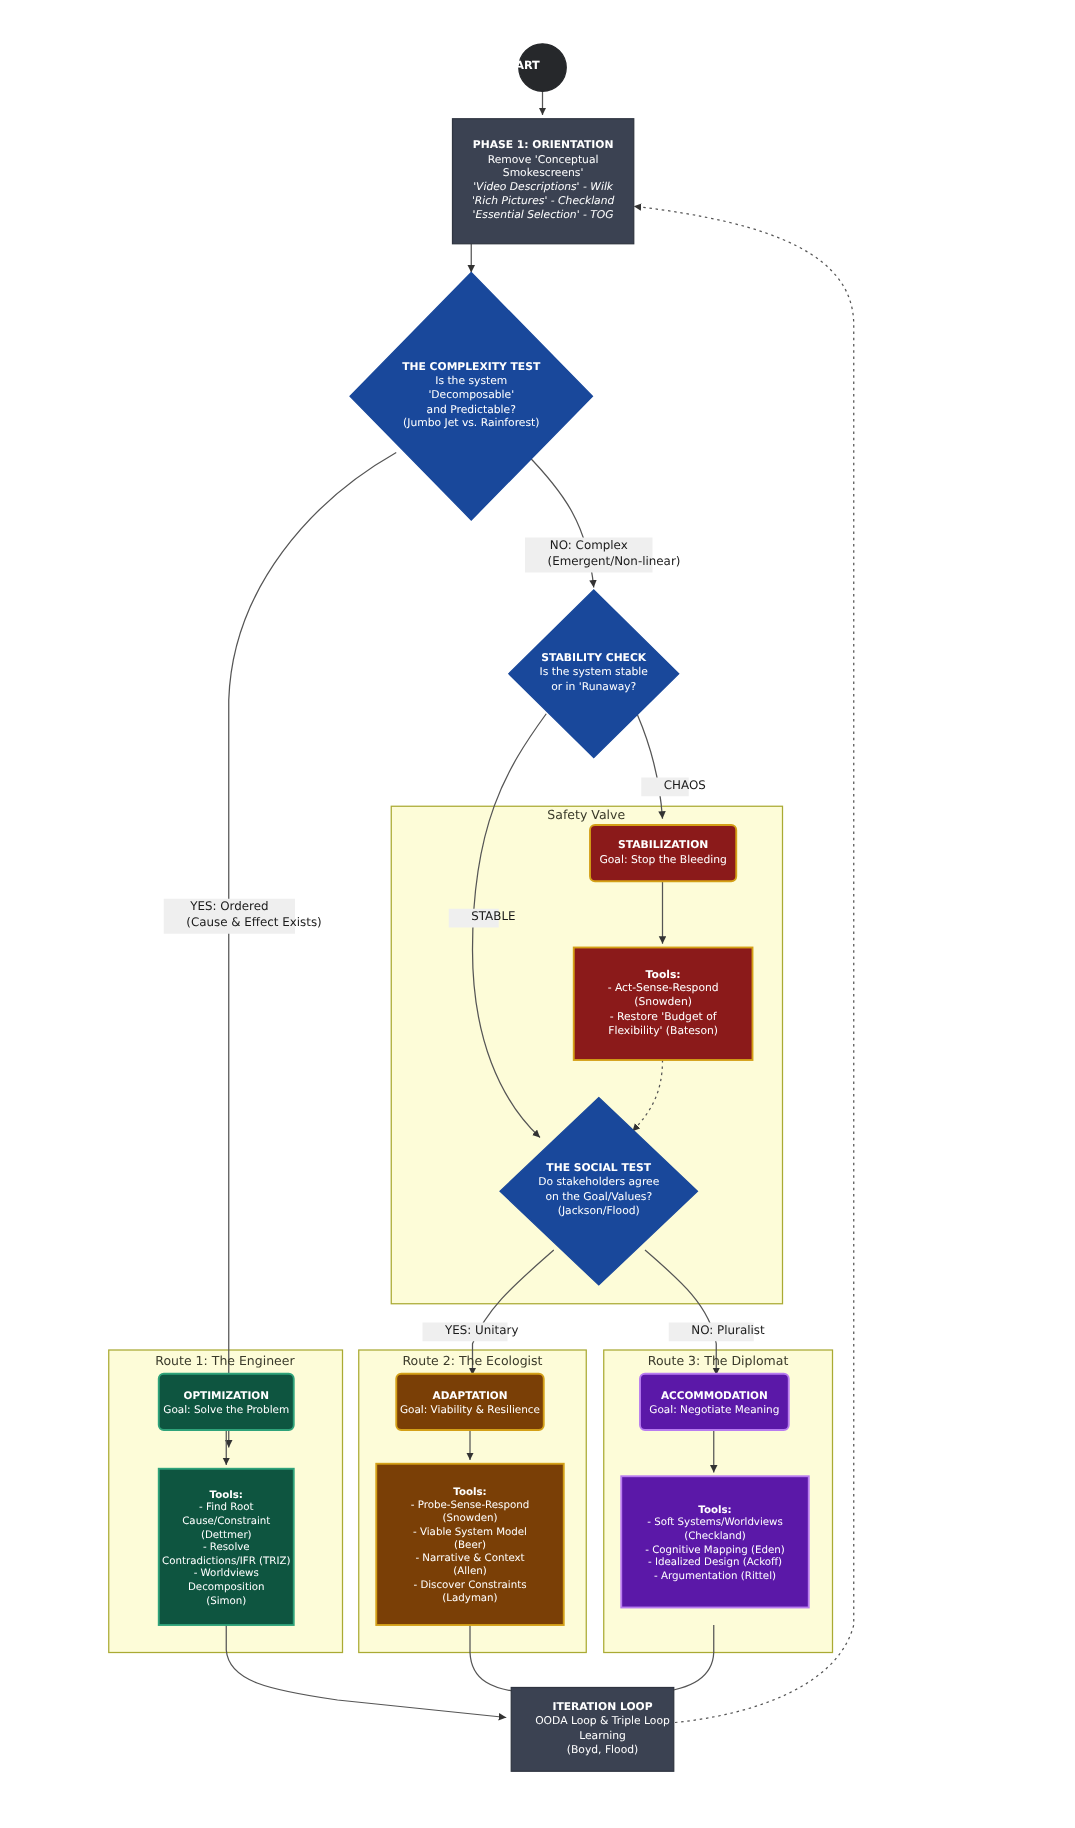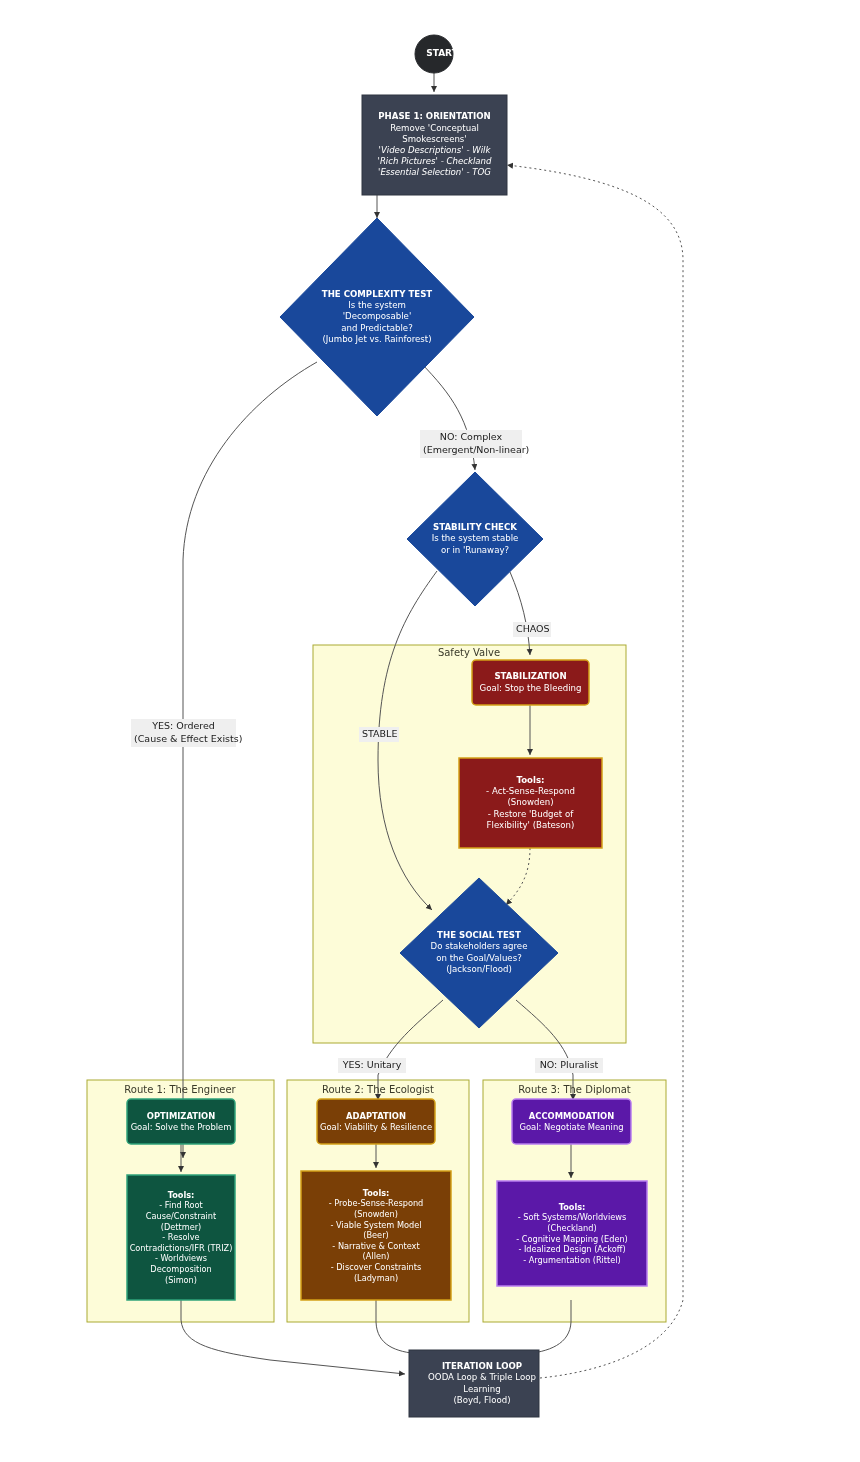--- a/index.html
+++ b/index.html
@@ -8,21 +8,21 @@
   #stage{position:absolute;left:0;top:0;width:860px;height:1462px;}
   svg.layer{position:absolute;left:0;top:0;width:860px;height:1462px;}
 
   .node-txt{position:absolute;box-sizing:border-box;display:flex;
       flex-direction:column;align-items:center;justify-content:center;
       text-align:center;line-height:1.30;pointer-events:none;}
   .ttl{font-weight:bold;}
   .ital{font-style:italic;}
 
   .edge-label{position:absolute;background:#efefef;color:#1a1a1a;
-      font-size:9.5px;line-height:1.35;text-align:center;padding:1px 3px;
+      font-size:9.5px;line-height:1.35;text-align:center;padding:1px 18px;
       box-sizing:border-box;white-space:nowrap;}
   .cluster-label{position:absolute;color:#3a3a2a;font-size:10px;
       text-align:center;white-space:nowrap;}
 </style>
 </head>
 <body>
 
 <div id="stage">
 
   <svg class="layer" viewBox="0 0 860 1462" preserveAspectRatio="none">
@@ -99,21 +99,21 @@
 
     <rect x="301" y="1171" width="150" height="129" fill="#7a3f06" stroke="#d4a017" stroke-width="1.5"></rect>
 
     <rect x="512" y="1099" width="119" height="45" rx="4" ry="4" fill="#5b18a8" stroke="#b87cf0" stroke-width="1.5"></rect>
 
     <rect x="497" y="1181" width="150" height="105" fill="#5b18a8" stroke="#b87cf0" stroke-width="1.5"></rect>
 
     <rect x="409" y="1350" width="130" height="67" fill="#3b4252" stroke="#2f3541" stroke-width="1"></rect>
   </svg>
 
-  <div class="node-txt" style="left:412px;top:40px;width:60px;height:28px;color:#ffffff;font-size:9px;font-weight:bold;">
+  <div class="node-txt" style="left:386px;top:40px;width:60px;height:28px;color:#ffffff;font-size:9px;font-weight:bold;">
     <span>START</span>
   </div>
 
   <div class="node-txt" style="left:362px;top:95px;width:145px;height:100px;color:#ffffff;font-size:8.6px;">
     <span class="ttl">PHASE 1: ORIENTATION</span>
     <span>Remove 'Conceptual</span>
     <span>Smokescreens'</span>
     <span class="ital">'Video Descriptions' - Wilk</span>
     <span class="ital">'Rich Pictures' - Checkland</span>
     <span class="ital">'Essential Selection' - TOG</span>

